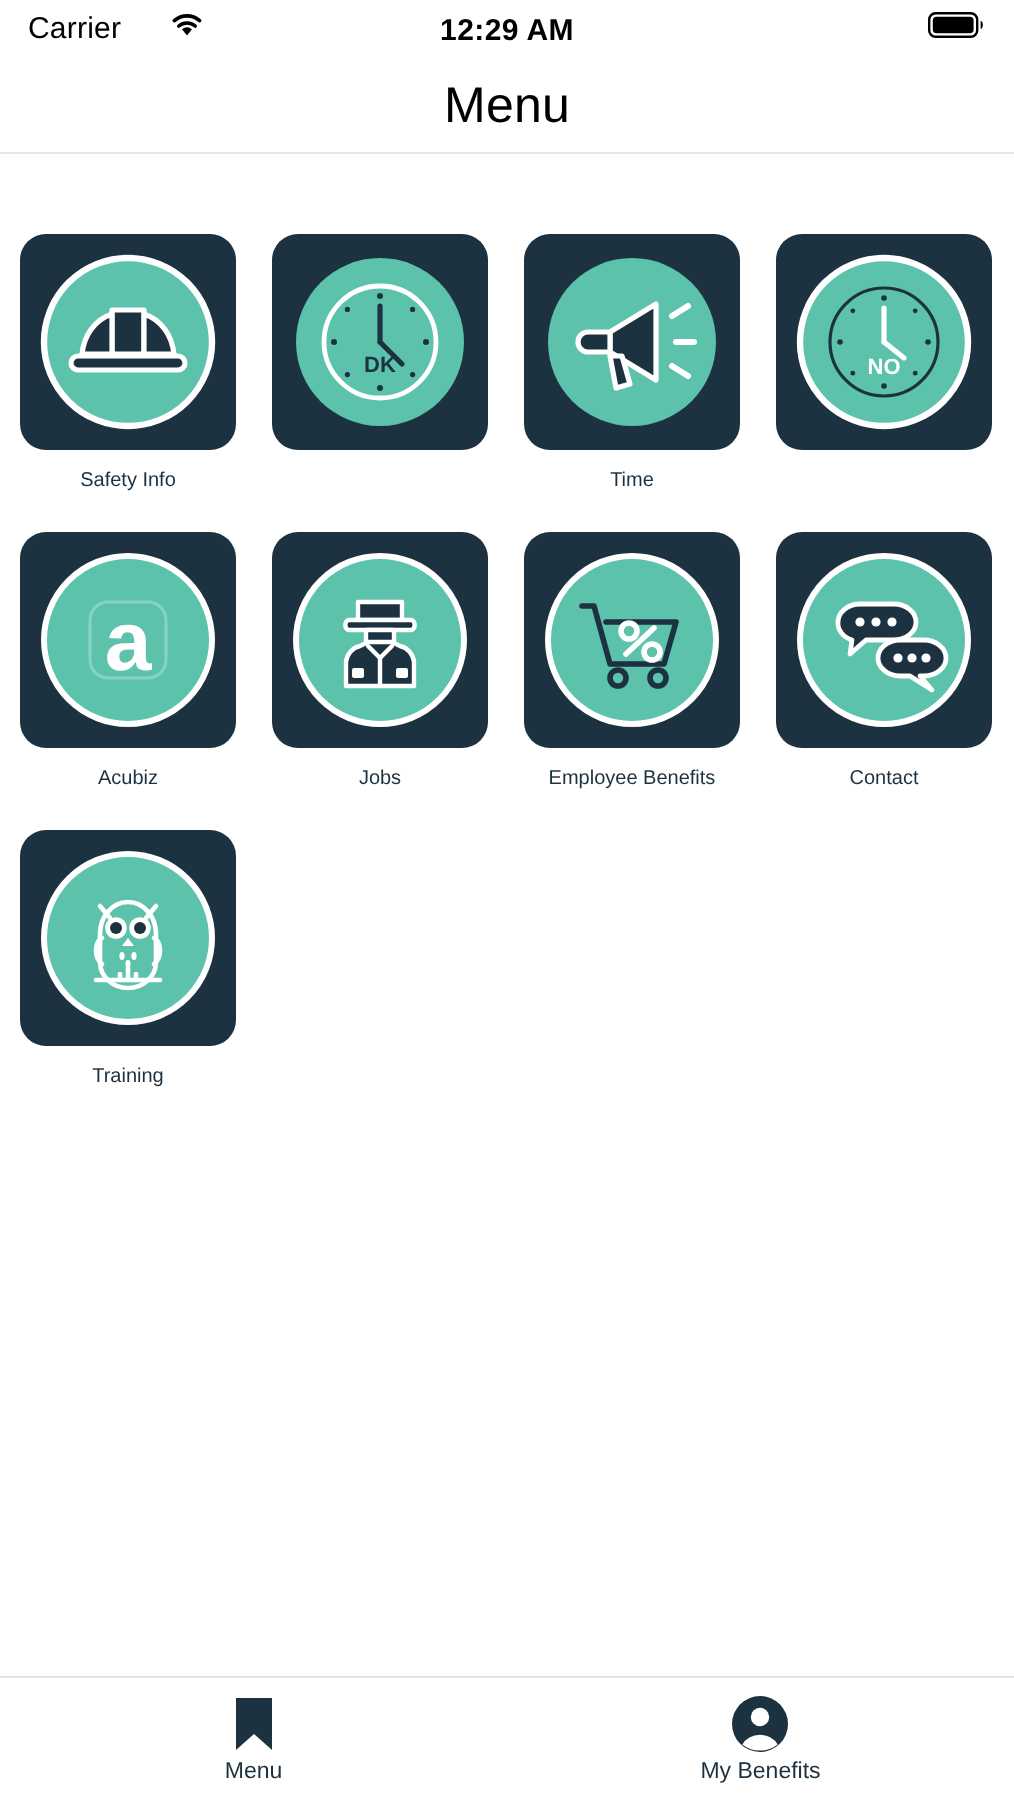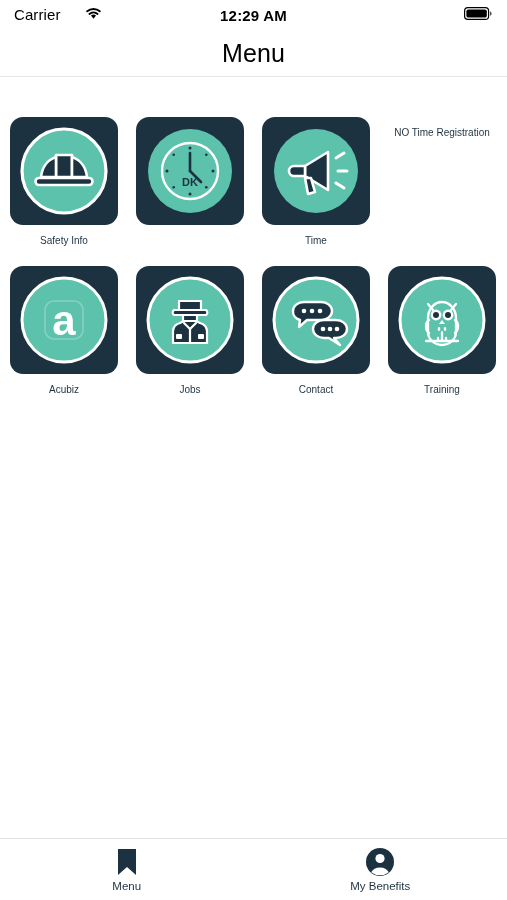--- a/index.html
+++ b/index.html
@@ -173,21 +173,39 @@
           <path d="M67 34 l8 -5"></path>
           <path d="M69 47 l9 0"></path>
           <path d="M67 59 l8 5"></path>
         </g>
       </svg>
     </div>
     <div class="tile-label">Time</div>
   </div>
 
   <div class="cell">
-    <div class="tile-label">NO Time Registration</div>
+    <div class="tile">
+      <svg width="94" height="94" viewBox="0 0 94 94">
+        <circle cx="47" cy="47" r="42" fill="#5cc2ab" stroke="#ffffff" stroke-width="3.2"></circle>
+        <circle cx="47" cy="47" r="27" fill="none" stroke="#1d3241" stroke-width="1.6"></circle>
+        <g fill="#1d3241">
+          <circle cx="47" cy="25" r="1.4"></circle>
+            <circle cx="47" cy="69" r="1.4"></circle>
+          <circle cx="25" cy="47" r="1.4"></circle>
+            <circle cx="69" cy="47" r="1.4"></circle>
+          <circle cx="62.6" cy="31.4" r="1.2"></circle>
+            <circle cx="31.4" cy="62.6" r="1.2"></circle>
+          <circle cx="62.6" cy="62.6" r="1.2"></circle>
+            <circle cx="31.4" cy="31.4" r="1.2"></circle>
+        </g>
+        <path d="M47 47 V30" stroke="#ffffff" stroke-width="2.6" stroke-linecap="round"></path>
+        <path d="M47 47 L57 55" stroke="#ffffff" stroke-width="2.6" stroke-linecap="round"></path>
+        <text x="47" y="63" text-anchor="middle" font-family="Liberation Sans, sans-serif" font-size="11" font-weight="bold" fill="#ffffff">NO</text>
+      </svg>
+    </div>
   </div>
 
   <div class="cell">
     <div class="tile">
       <svg width="94" height="94" viewBox="0 0 94 94">
         <circle cx="47" cy="47" r="42" fill="#5cc2ab" stroke="#ffffff" stroke-width="3"></circle>
         <rect x="28" y="28" width="38" height="38" rx="9" fill="none" stroke="#86d3c0" stroke-width="1.6"></rect>
         <text x="47" y="62" text-anchor="middle" font-family="Liberation Sans, sans-serif" font-size="42" font-weight="bold" fill="#ffffff">a</text>
       </svg>
     </div>
@@ -210,20 +228,38 @@
         </g>
         <g fill="#ffffff">
           <rect x="33" y="61" width="6" height="5" rx="1"></rect>
           <rect x="55" y="61" width="6" height="5" rx="1"></rect>
         </g>
       </svg>
     </div>
     <div class="tile-label">Jobs</div>
   </div>
 
+  <div class="cell">
+    <div class="tile">
+      <svg width="94" height="94" viewBox="0 0 94 94">
+        <circle cx="47" cy="47" r="42" fill="#5cc2ab" stroke="#ffffff" stroke-width="3"></circle>
+        <g fill="none" stroke="#1d3241" stroke-width="2.8" stroke-linecap="round" stroke-linejoin="round">
+          <path d="M22 30 h6 l8 29 h27 l6 -21 h-35"></path>
+          <circle cx="40" cy="66" r="4"></circle>
+          <circle cx="60" cy="66" r="4"></circle>
+        </g>
+        <g stroke="#ffffff" stroke-width="2.8" stroke-linecap="round">
+          <path d="M44 54 L58 41"></path>
+        </g>
+        <circle cx="45.5" cy="42.5" r="4" fill="none" stroke="#ffffff" stroke-width="2.8"></circle>
+        <circle cx="57" cy="53" r="4" fill="none" stroke="#ffffff" stroke-width="2.8"></circle>
+      </svg>
+    </div>
+    <div class="tile-label">Employee Benefits</div>
+  </div>
 
   <div class="cell">
     <div class="tile">
       <svg width="94" height="94" viewBox="0 0 94 94">
         <circle cx="47" cy="47" r="42" fill="#5cc2ab" stroke="#ffffff" stroke-width="3"></circle>
         <path d="M24 38 a11 9 0 0 1 11 -9 h17 a11 9 0 0 1 0 18 h-14 l-8 7 1 -7 a11 9 0 0 1 -7 -9 z" fill="#1d3241" stroke="#ffffff" stroke-width="2.4" stroke-linejoin="round"></path>
         <g fill="#ffffff">
           <circle cx="35" cy="38" r="2.3"></circle>
             <circle cx="43" cy="38" r="2.3"></circle>
             <circle cx="51" cy="38" r="2.3"></circle>

